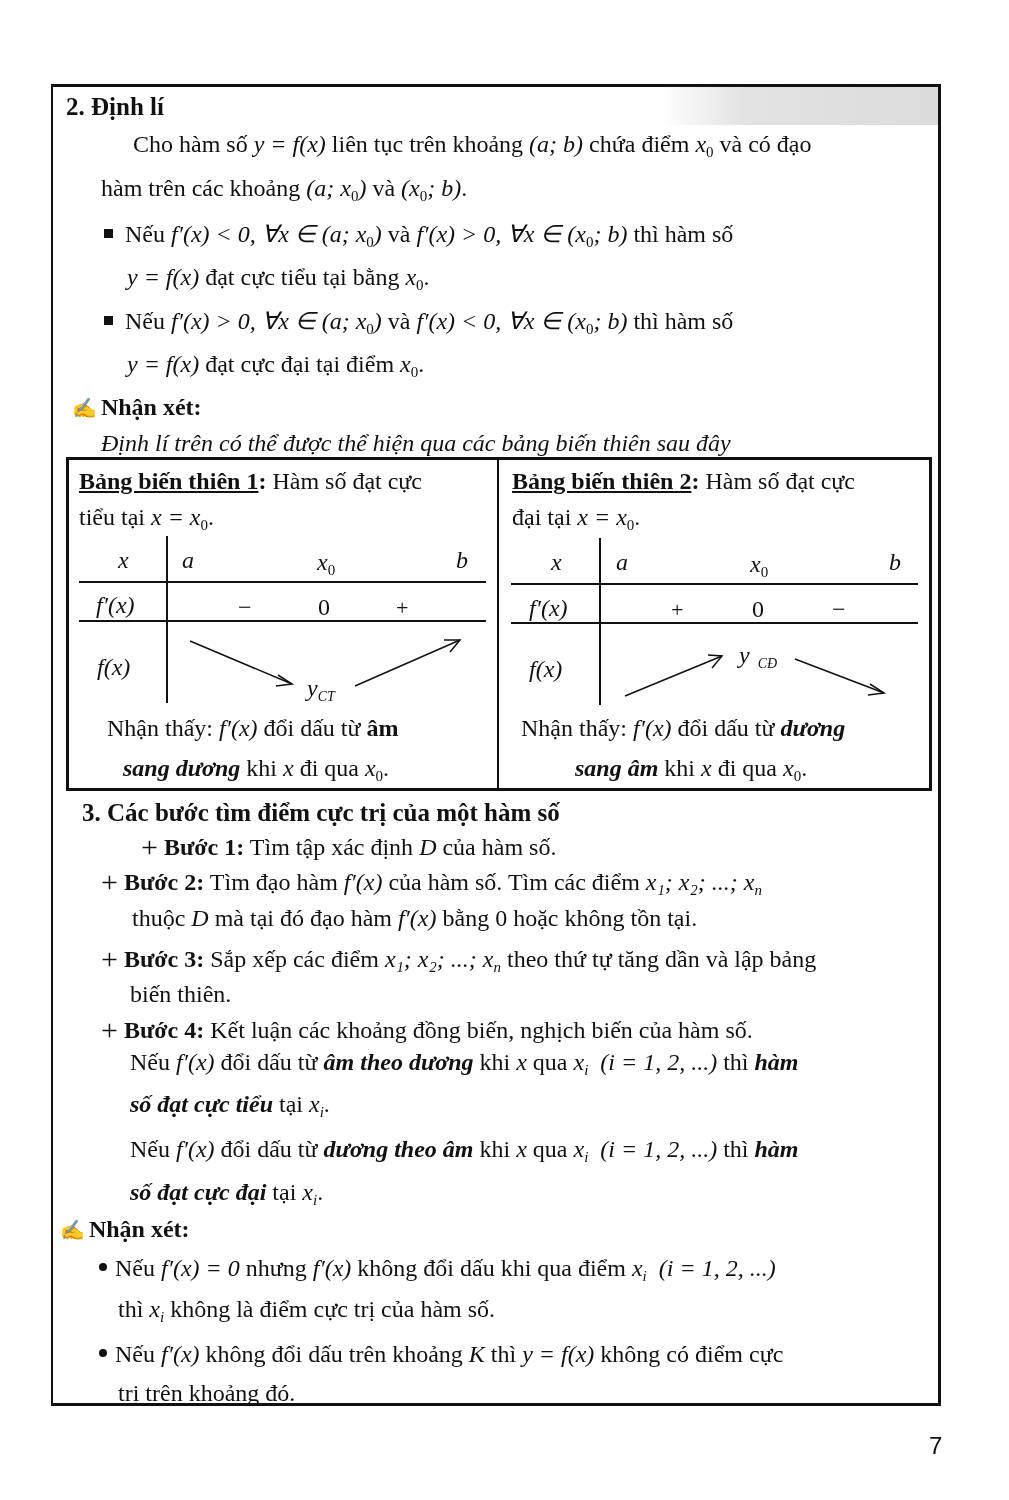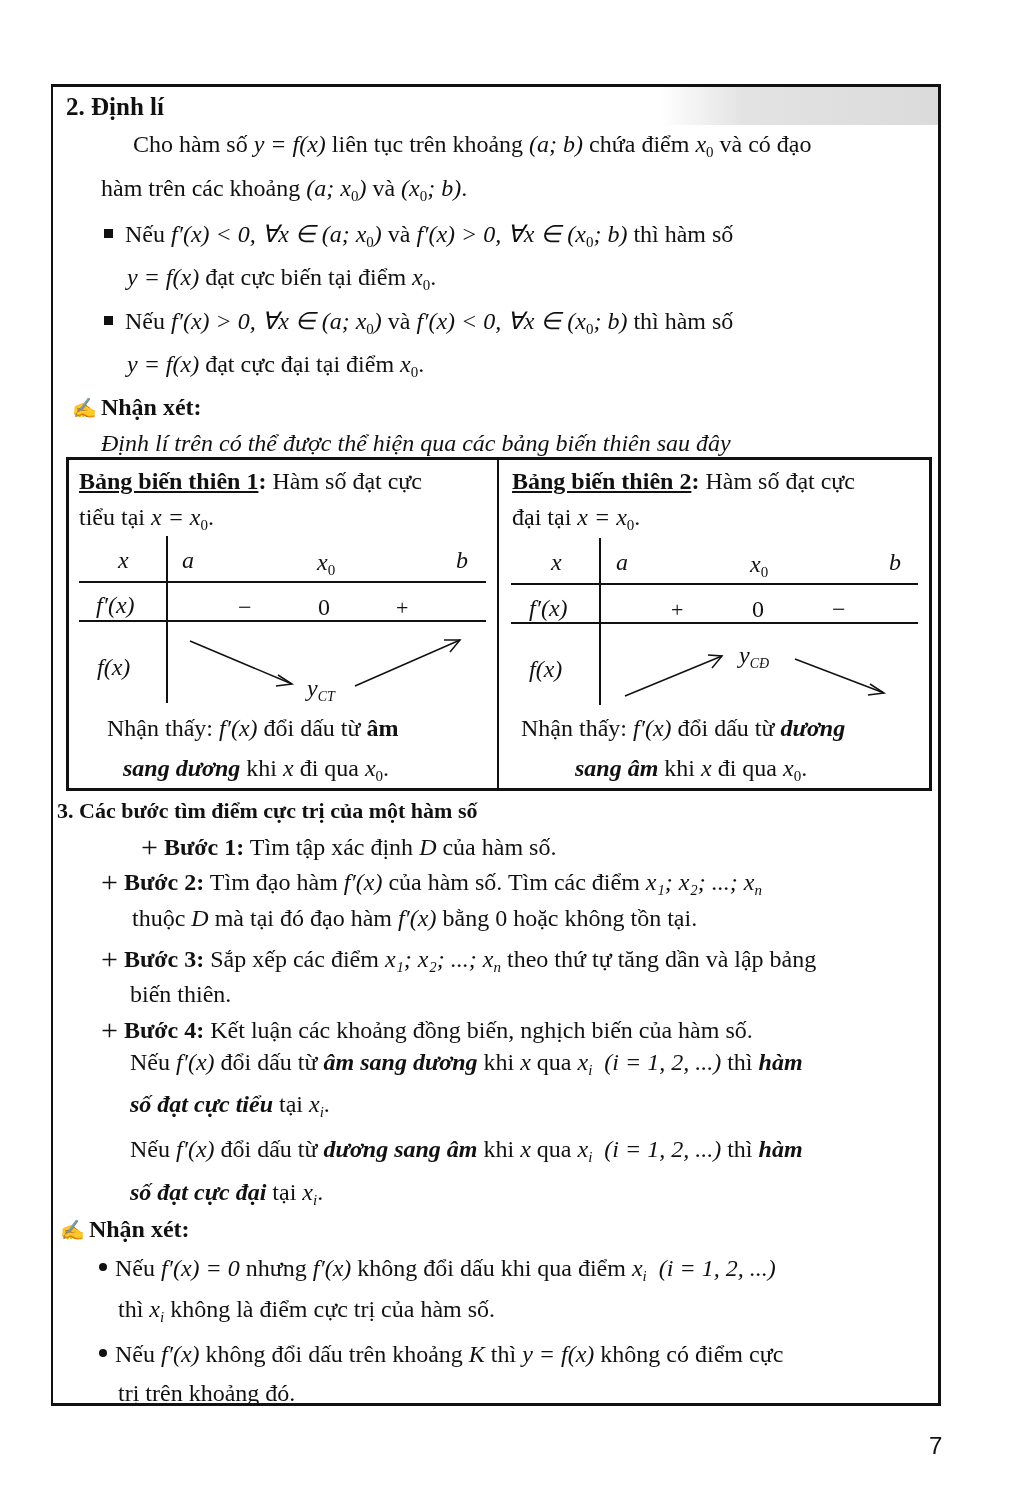--- a/index.html
+++ b/index.html
@@ -46,21 +46,21 @@
   <span>Cho hàm số </span><span class="m">y = f(x)</span><span> liên tục trên khoảng </span><span class="m">(a; b)</span><span> chứa điểm </span><span class="m">x</span><sub>0</sub><span> và có đạo</span>
 </div>
 <div class="abs" style="left:101px;top:176px;">
   <span>hàm trên các khoảng </span><span class="m">(a; x</span><sub>0</sub><span class="m">)</span><span> và </span><span class="m">(x</span><sub>0</sub><span class="m">; b)</span><span>.</span>
 </div>
 
 <div class="abs" style="left:104px;top:222px;">
   <span class="sq"></span><span>Nếu </span><span class="m">f′(x) &lt; 0, ∀x ∈ (a; x</span><sub>0</sub><span class="m">)</span><span> và </span><span class="m">f′(x) &gt; 0, ∀x ∈ (x</span><sub>0</sub><span class="m">; b)</span><span> thì hàm số</span>
 </div>
 <div class="abs" style="left:127px;top:265px;">
-  <span class="m">y = f(x)</span><span> đạt cực biến tại điểm </span><span class="m">x</span><sub>0</sub><span>.</span>
+  <span class="m">y = f(x)</span><span> đạt cực tiểu tại bằng </span><span class="m">x</span><sub>0</sub><span>.</span>
 </div>
 <div class="abs" style="left:104px;top:309px;">
   <span class="sq"></span><span>Nếu </span><span class="m">f′(x) &gt; 0, ∀x ∈ (a; x</span><sub>0</sub><span class="m">)</span><span> và </span><span class="m">f′(x) &lt; 0, ∀x ∈ (x</span><sub>0</sub><span class="m">; b)</span><span> thì hàm số</span>
 </div>
 <div class="abs" style="left:127px;top:352px;">
   <span class="m">y = f(x)</span><span> đạt cực đại tại điểm </span><span class="m">x</span><sub>0</sub><span>.</span>
 </div>
 
 <div class="abs b" style="left:72px;top:395px;">
   <span style="font-weight:normal;font-size:20px;margin-right:4px;">✍</span><span>Nhận xét:</span>
@@ -126,63 +126,63 @@
   </svg>
   <span class="lbl i" style="left:551px;top:550px;">x</span>
   <span class="lbl i" style="left:616px;top:550px;">a</span>
   <span class="lbl i" style="left:750px;top:552px;"><span>x</span><sub>0</sub></span>
   <span class="lbl i" style="left:889px;top:550px;">b</span>
   <span class="lbl i" style="left:529px;top:596px;">f′(x)</span>
   <span class="lbl" style="left:671px;top:599px;font-size:22px;">+</span>
   <span class="lbl" style="left:752px;top:597px;">0</span>
   <span class="lbl" style="left:832px;top:597px;">−</span>
   <span class="lbl i" style="left:529px;top:657px;">f(x)</span>
-  <span class="lbl i" style="left:739px;top:643px;"><span>y</span><sub style="font-style:italic;font-size:14px;">CĐ</sub></span>
+  <span class="lbl i" style="left:739px;top:643px;"><span>y</span><sub style="font-style:italic;font-size:14px;margin-left:8px;">CĐ</sub></span>
 </div>
 
 <div class="abs" style="left:107px;top:716px;">
   <span>Nhận thấy: </span><span class="m">f′(x)</span><span> đổi dấu từ </span><span class="b">âm</span>
 </div>
 <div class="abs" style="left:123px;top:756px;">
   <span class="bi">sang dương</span><span> khi </span><span class="m">x</span><span> đi qua </span><span class="m">x</span><sub>0</sub><span>.</span>
 </div>
 <div class="abs" style="left:521px;top:716px;">
   <span>Nhận thấy: </span><span class="m">f′(x)</span><span> đổi dấu từ </span><span class="bi">dương</span>
 </div>
 <div class="abs" style="left:575px;top:756px;">
   <span class="bi">sang âm</span><span> khi </span><span class="m">x</span><span> đi qua </span><span class="m">x</span><sub>0</sub><span>.</span>
 </div>
 
-<div class="abs b" style="left:57px;top:800px;font-size:22px;">3. Các bước tìm điểm cực trị của một hàm số</div>
+<div class="abs b" style="left:82px;top:800px;font-size:25px;">3. Các bước tìm điểm cực trị của một hàm số</div>
 
 <div class="abs" style="left:101px;top:832px;margin-left:40px;">
   <span class="plus">+</span><span class="b">Bước 1:</span><span> Tìm tập xác định </span><span class="m">D</span><span> của hàm số.</span>
 </div>
 <div class="abs" style="left:101px;top:867px;">
   <span class="plus">+</span><span class="b">Bước 2:</span><span> Tìm đạo hàm </span><span class="m">f′(x)</span><span> của hàm số. Tìm các điểm </span><span class="m">x₁; x₂; ...; x</span><sub class="m">n</sub>
 </div>
 <div class="abs" style="left:132px;top:906px;">
   <span>thuộc </span><span class="m">D</span><span> mà tại đó đạo hàm </span><span class="m">f′(x)</span><span> bằng 0 hoặc không tồn tại.</span>
 </div>
 <div class="abs" style="left:101px;top:944px;">
   <span class="plus">+</span><span class="b">Bước 3:</span><span> Sắp xếp các điểm </span><span class="m">x₁; x₂; ...; x</span><sub class="m">n</sub><span> theo thứ tự tăng dần và lập bảng</span>
 </div>
 <div class="abs" style="left:130px;top:982px;">biến thiên.</div>
 <div class="abs" style="left:101px;top:1015px;">
   <span class="plus">+</span><span class="b">Bước 4:</span><span> Kết luận các khoảng đồng biến, nghịch biến của hàm số.</span>
 </div>
 
 <div class="abs" style="left:130px;top:1050px;">
-  <span>Nếu </span><span class="m">f′(x)</span><span> đổi dấu từ </span><span class="bi">âm sang dương</span><span> khi </span><span class="m">x</span><span> qua </span><span class="m">x</span><sub class="m">i</sub><span>&nbsp;&nbsp;</span><span class="m">(i = 1, 2, ...)</span><span> thì </span><span class="bi">hàm</span>
+  <span>Nếu </span><span class="m">f′(x)</span><span> đổi dấu từ </span><span class="bi">âm theo dương</span><span> khi </span><span class="m">x</span><span> qua </span><span class="m">x</span><sub class="m">i</sub><span>&nbsp;&nbsp;</span><span class="m">(i = 1, 2, ...)</span><span> thì </span><span class="bi">hàm</span>
 </div>
 <div class="abs" style="left:130px;top:1092px;">
   <span class="bi">số đạt cực tiểu</span><span> tại </span><span class="m">x</span><sub class="m">i</sub><span>.</span>
 </div>
 <div class="abs" style="left:130px;top:1137px;">
-  <span>Nếu </span><span class="m">f′(x)</span><span> đổi dấu từ </span><span class="bi">dương sang âm</span><span> khi </span><span class="m">x</span><span> qua </span><span class="m">x</span><sub class="m">i</sub><span>&nbsp;&nbsp;</span><span class="m">(i = 1, 2, ...)</span><span> thì </span><span class="bi">hàm</span>
+  <span>Nếu </span><span class="m">f′(x)</span><span> đổi dấu từ </span><span class="bi">dương theo âm</span><span> khi </span><span class="m">x</span><span> qua </span><span class="m">x</span><sub class="m">i</sub><span>&nbsp;&nbsp;</span><span class="m">(i = 1, 2, ...)</span><span> thì </span><span class="bi">hàm</span>
 </div>
 <div class="abs" style="left:130px;top:1180px;">
   <span class="bi">số đạt cực đại</span><span> tại </span><span class="m">x</span><sub class="m">i</sub><span>.</span>
 </div>
 
 <div class="abs b" style="left:60px;top:1217px;">
   <span style="font-weight:normal;font-size:20px;margin-right:4px;">✍</span><span>Nhận xét:</span>
 </div>
 <div class="abs" style="left:99px;top:1256px;">
   <span class="dot"></span><span>Nếu </span><span class="m">f′(x) = 0</span><span> nhưng </span><span class="m">f′(x)</span><span> không đổi dấu khi qua điểm </span><span class="m">x</span><sub class="m">i</sub><span>&nbsp;&nbsp;</span><span class="m">(i = 1, 2, ...)</span>

